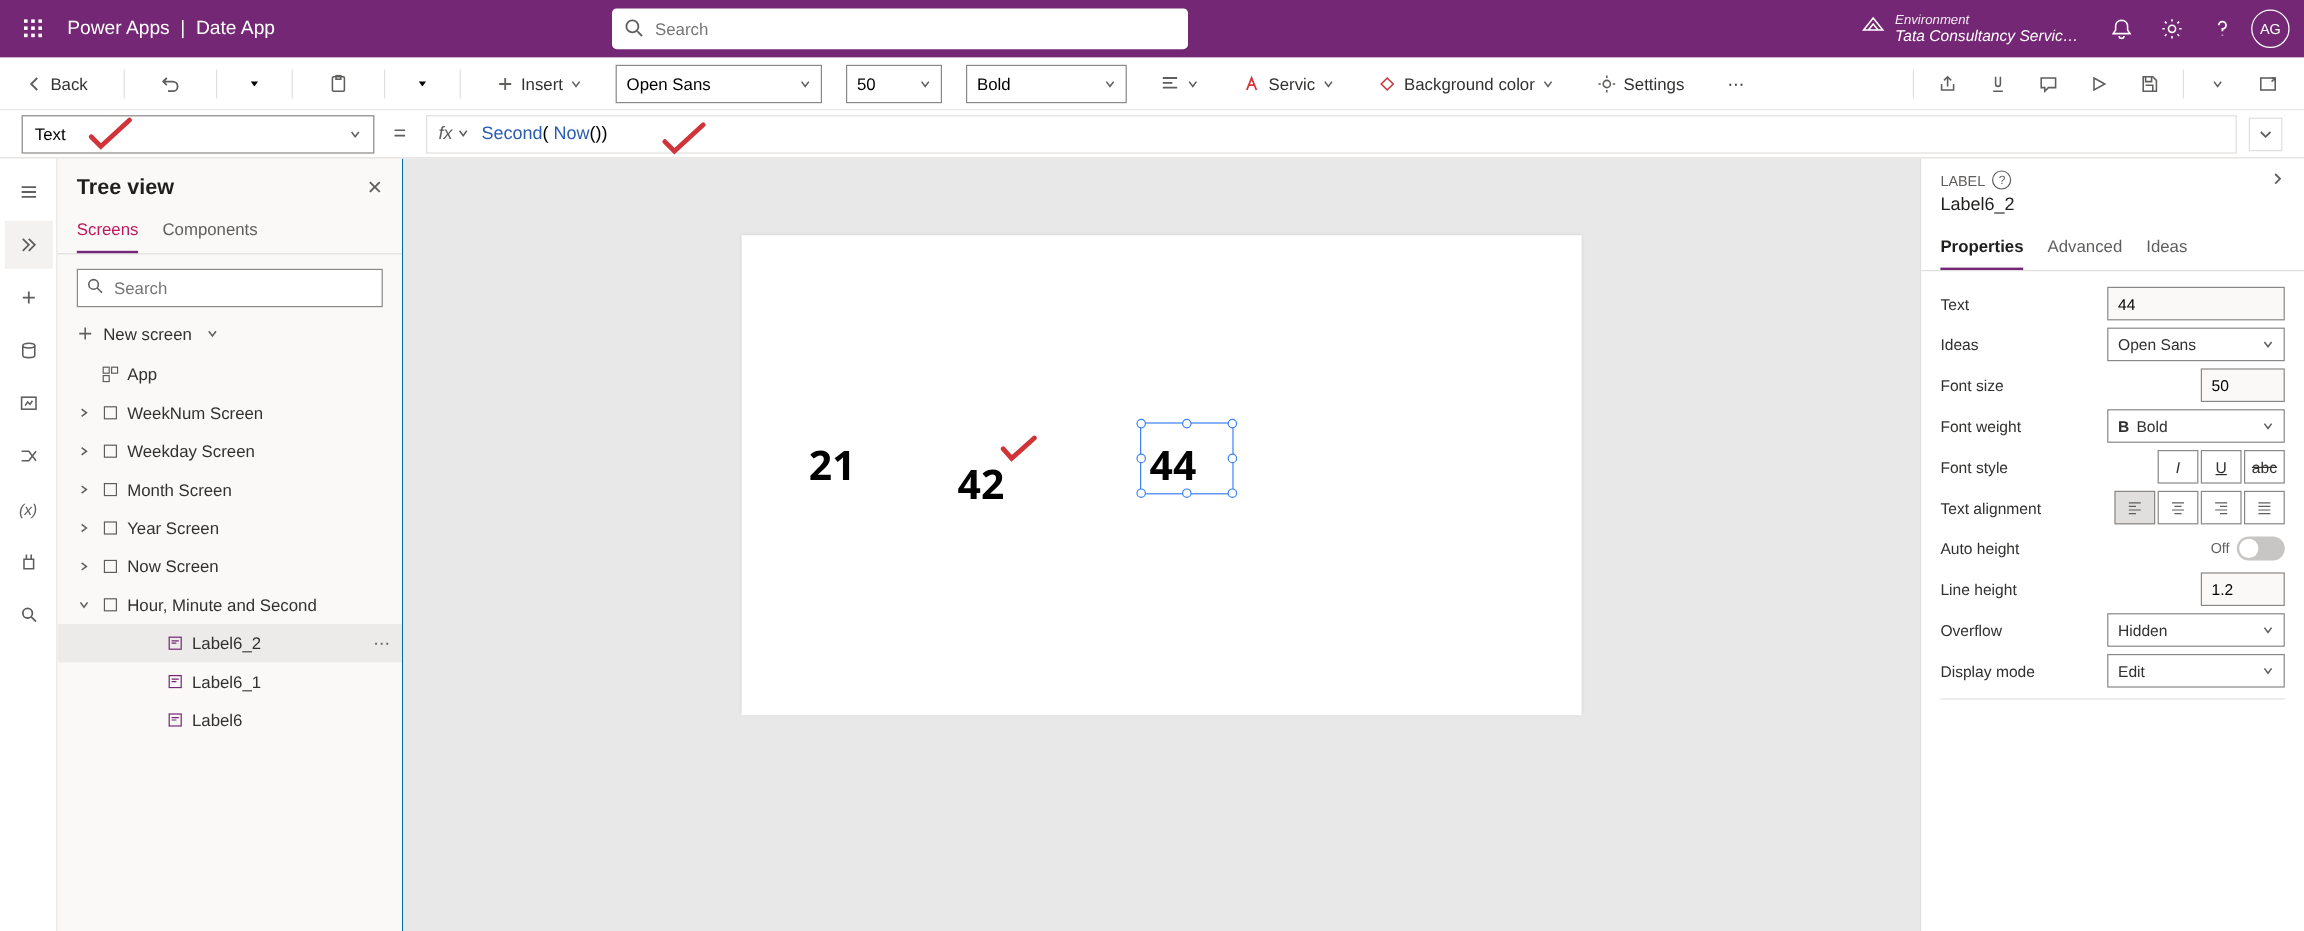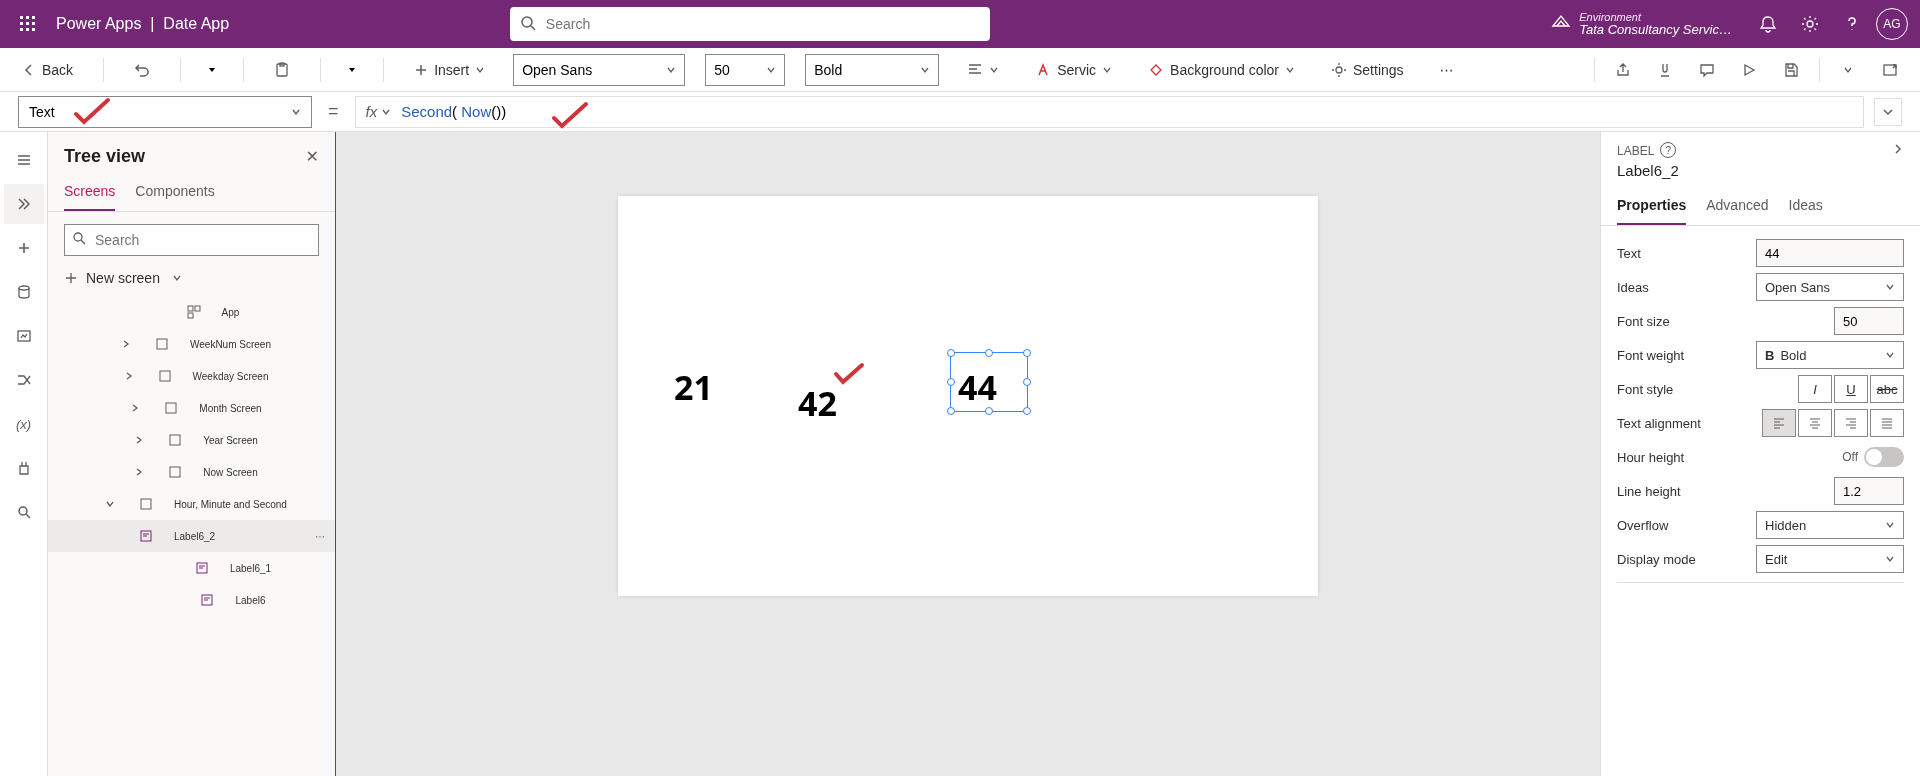--- a/index.html
+++ b/index.html
@@ -62,21 +62,21 @@
 .tree-title { font-size: 18px; font-weight: 600; color: #201f1e; }
 .tree-close { cursor:pointer; color:#605e5c; font-size:16px;}
 .tree-tabs { display: flex; gap: 20px; padding: 0 16px; border-bottom: 1px solid #e1dfdd; }
 .tree-tab { padding: 8px 0 10px; font-size: 14px; color: #605e5c; cursor: pointer; border-bottom: 2px solid transparent; }
 .tree-tab.active { color: #be185d; border-bottom-color: #742774; font-weight: 400; }
 .tree-search { margin: 12px 16px 8px; position: relative; }
 .tree-search input { width: 100%; height: 32px; border: 1px solid #8a8886; padding: 0 10px 0 30px; font-size: 14px; }
 .tree-search .sicon { position: absolute; left: 8px; top: 7px; }
 .new-screen { display:flex;align-items:center;gap:8px;padding:6px 16px;font-size:14px;color:#323130;cursor:pointer;}
 .tree-list { flex:1; overflow:auto; padding-top:4px;}
-.tnode { display:flex;align-items:center;gap:20px;height:32px;font-size:10px;color:#323130;cursor:pointer;padding-right:8px;justify-content:center;}
+.tnode { display:flex;align-items:center;gap:6px;height:32px;font-size:14px;color:#323130;cursor:pointer;padding-right:8px;}
 .tnode.selected{background:#edebe9;}
 .tnode .chevr{width:16px;display:flex;align-items:center;justify-content:center;}
 .tnode .ticon{width:16px;height:16px;display:flex;align-items:center;justify-content:center;}
 .tnode .more{margin-left:auto;letter-spacing:2px;color:#605e5c;}
 .indent-1{padding-left:14px;}
 .indent-3{padding-left:90px;}
 
 
 .canvas-area { flex:1; background:#e8e8e8; display:flex; align-items:flex-start; justify-content:center; padding-top:64px;}
 .canvas { width: 700px; height: 400px; background:#fff; position:relative; box-shadow: 0 0 4px rgba(0,0,0,0.1);}
@@ -631,21 +631,21 @@
               </svg>
             </div>
             <div class="bbtn">
               <svg width="14" height="14" viewBox="0 0 14 14">
                 <path d="M2 3H12M2 6H12M2 9H12M2 12H12" stroke="#605e5c"></path>
               </svg>
             </div>
           </div>
         </div>
       <div class="prow">
-          <span class="plabel">Hour height</span>
+          <span class="plabel">Auto height</span>
           <span class="toggle-lbl">Off</span>
           <div class="toggle off"></div>
         </div>
       <div class="prow">
           <span class="plabel">Line height</span>
           <input class="pval small" value="1.2" style="">
         </div>
       <div class="prow">
           <span class="plabel">Overflow</span>
           <div class="psel">

